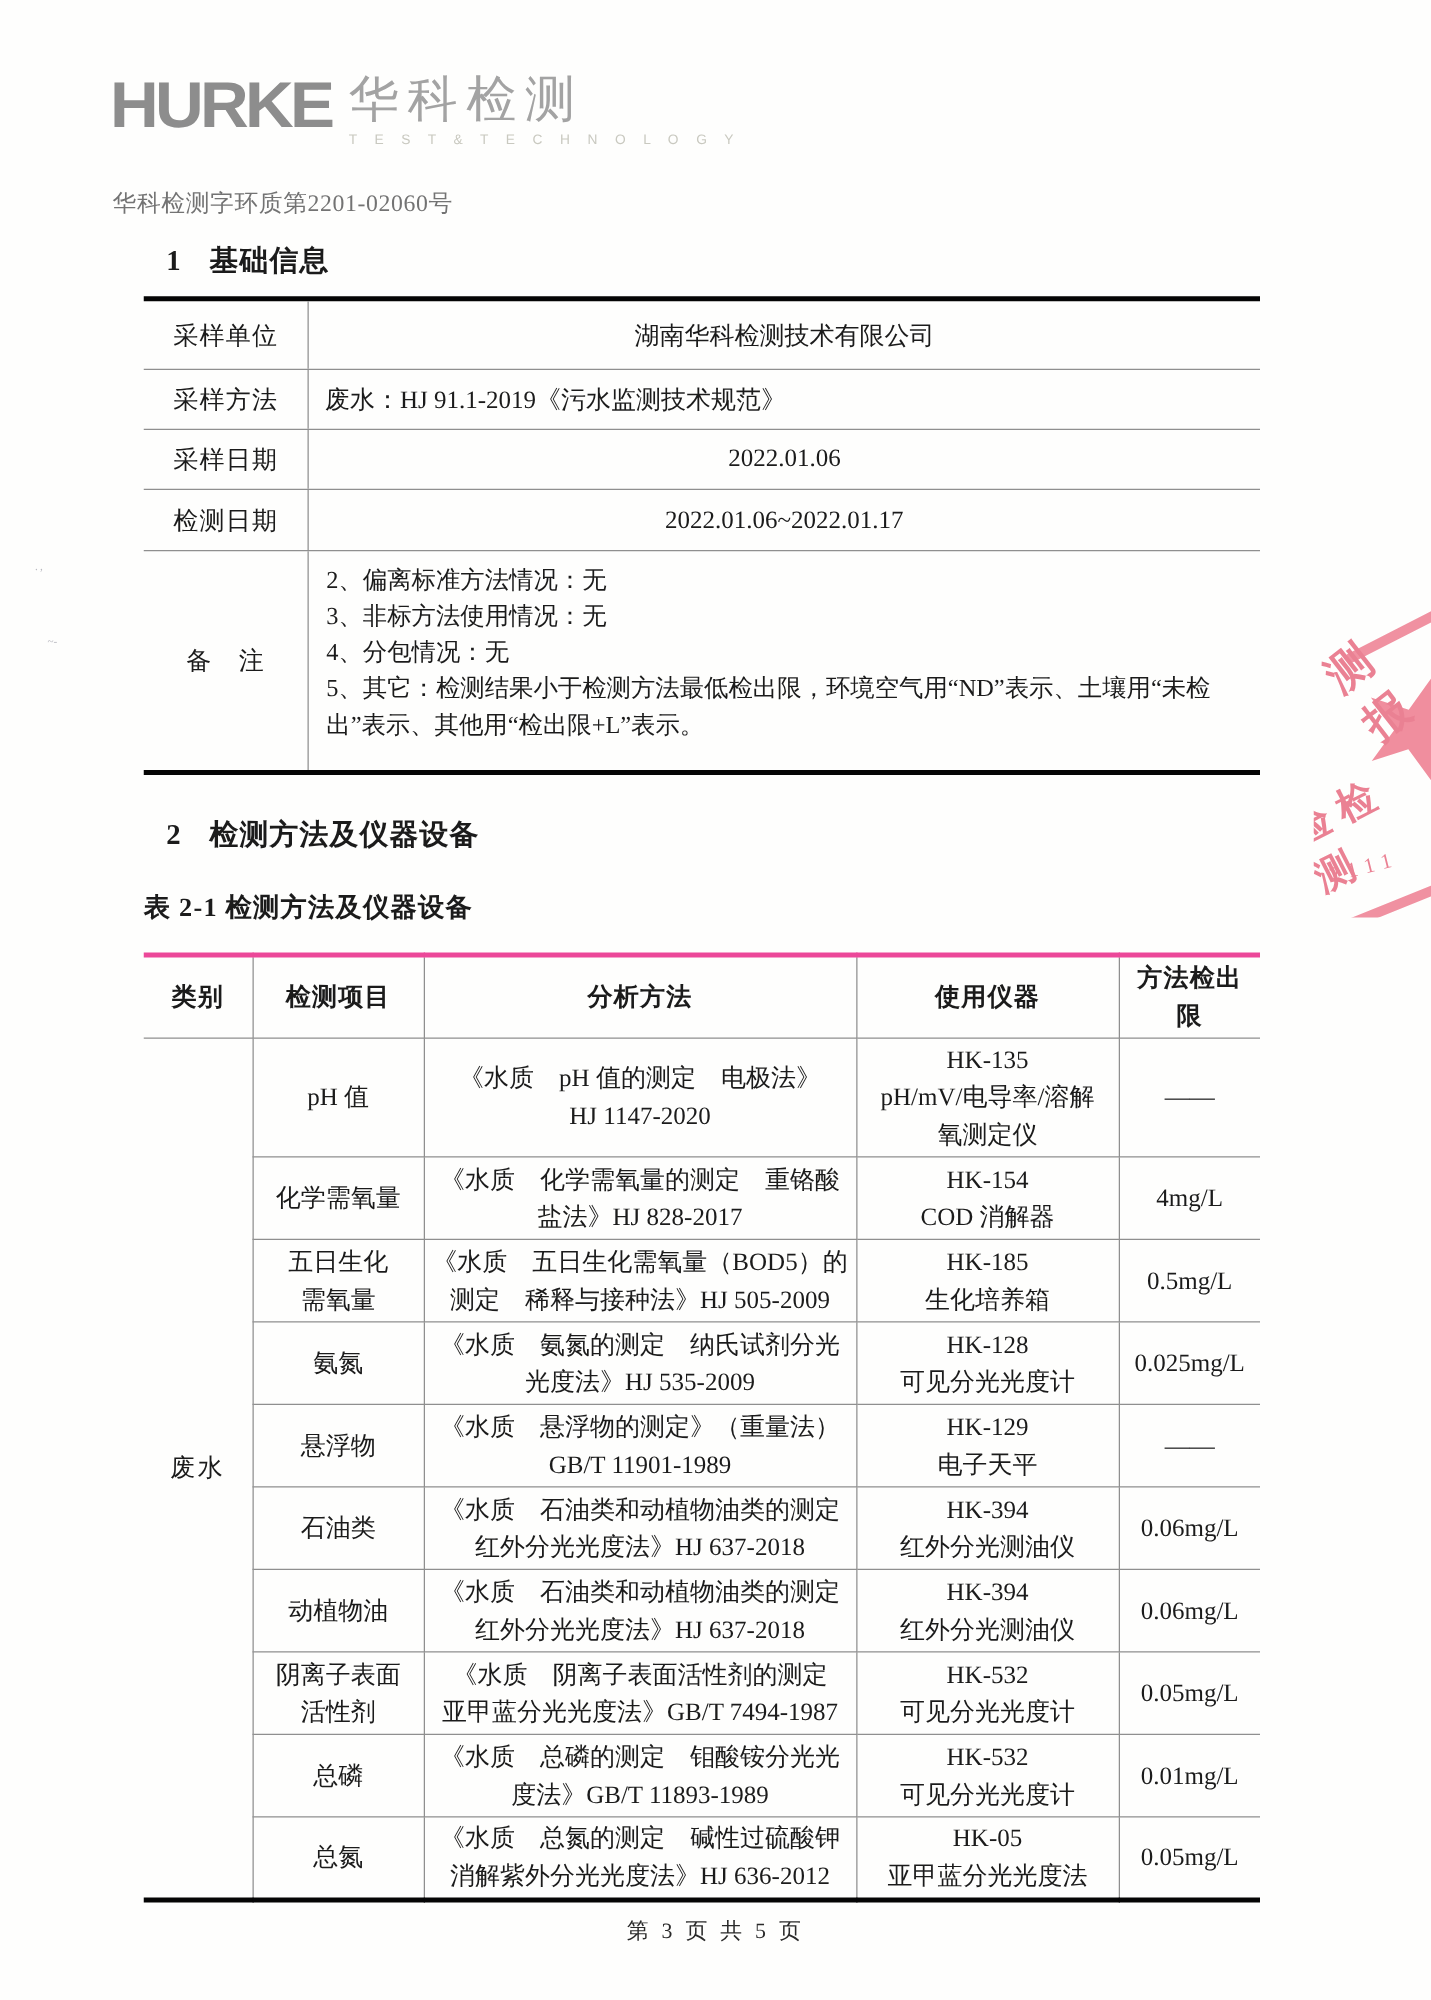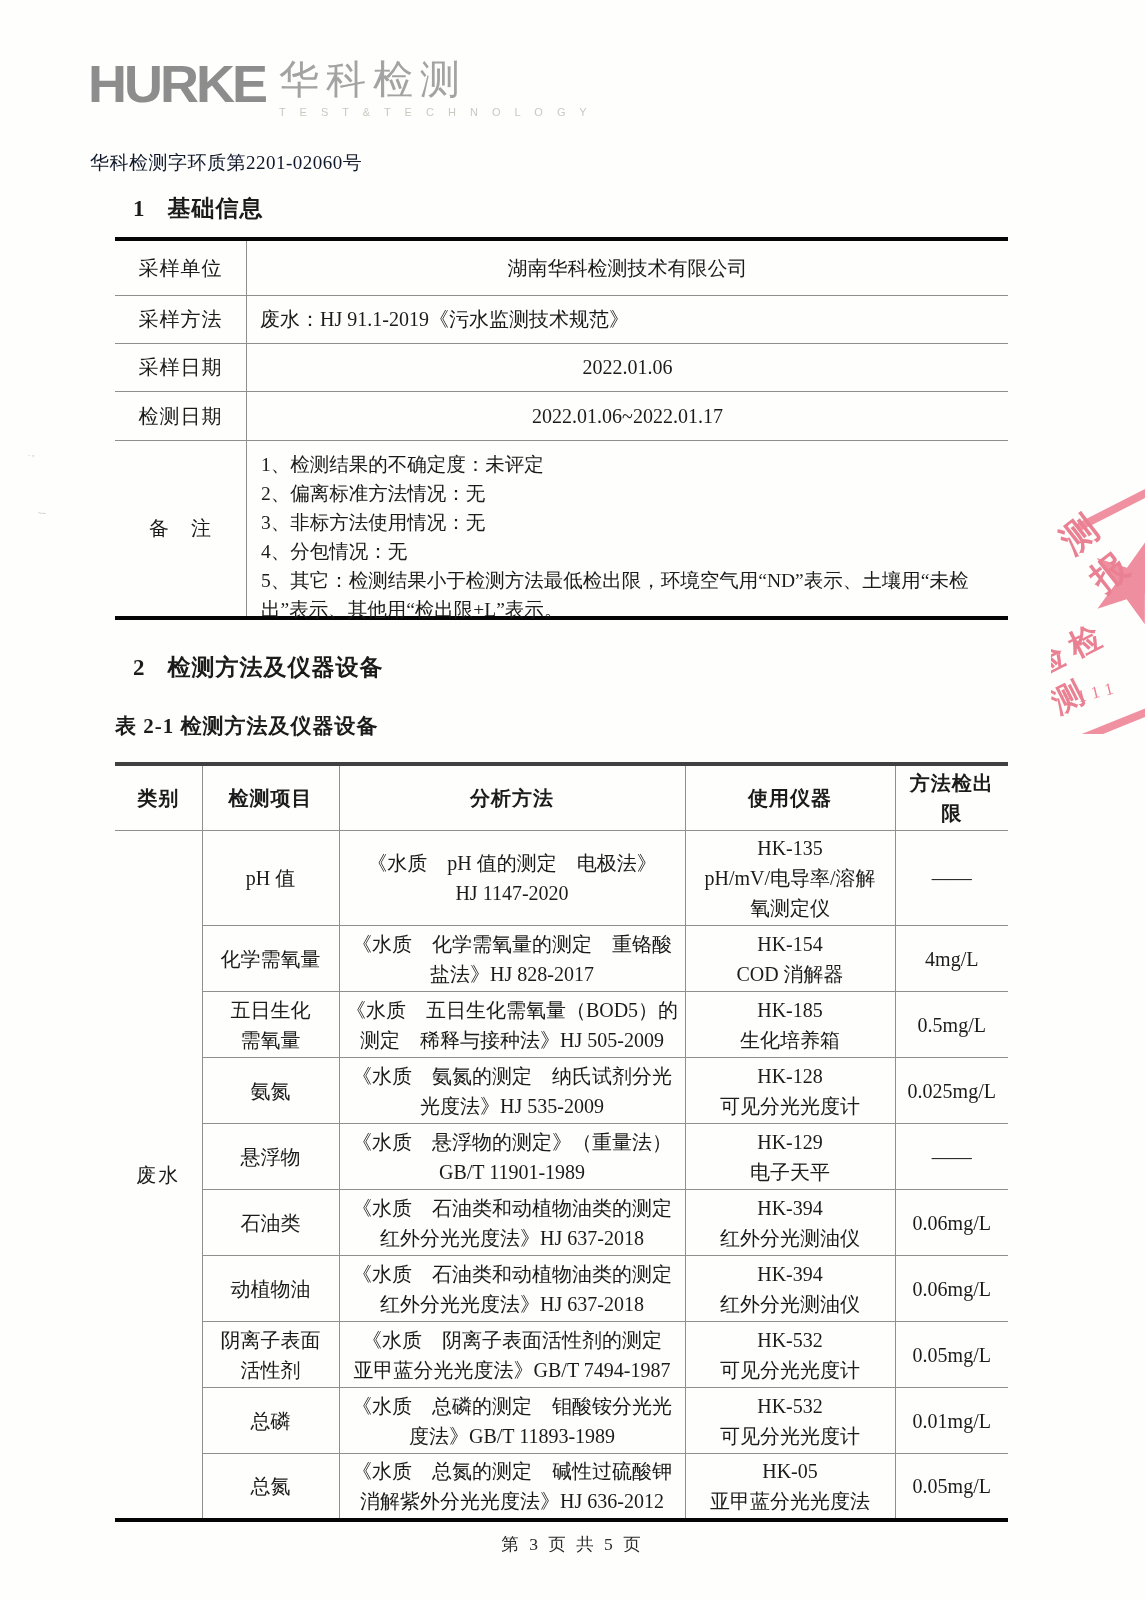--- a/index.html
+++ b/index.html
@@ -22,21 +22,21 @@
   .logo-cn-wrap { margin-left:14px; }
   .logo-cn { font-size:40px; line-height:44px; letter-spacing:7px; color:#a3a3a3; font-weight:400; }
   .logo-sub {
     font-family:"Liberation Sans","DejaVu Sans",sans-serif;
     font-size:11px; letter-spacing:5.5px; color:#c9c9c0; margin-top:4px;
   }
   .logo-www {
     font-family:"Liberation Sans","DejaVu Sans",sans-serif;
     font-weight:bold; font-size:27px; letter-spacing:7px; color:#6f6f6f; margin-top:4px;
   }
-  .doc-number { position:absolute; left:90px; top:150px; font-size:19px; color:#0f172a; letter-spacing:.5px; }
+  .doc-number { position:absolute; left:90px; top:150px; font-size:19px; color:#737373; letter-spacing:.5px; }
 
   
   .sec-title { position:absolute; left:133px; font-weight:bold; font-size:23px; letter-spacing:1px; }
   .sec-title .num { margin-right:22px; }
   #sec1-title { top:193px; }
   #sec2-title { top:652px; }
   .tbl-caption { position:absolute; left:115px; width:893px; top:712px; text-align:left; font-weight:bold; font-size:21px; letter-spacing:1px; }
 
   
   .t1 { position:absolute; left:115px; top:237px; width:893px;
@@ -46,21 +46,21 @@
   .t1-label { width:132px; flex:0 0 132px; border-right:1px solid #8f8f8f;
               display:flex; align-items:center; justify-content:center;
               font-size:20px; letter-spacing:1px; }
   .t1-val { flex:1; display:flex; align-items:center; justify-content:center; font-size:20px; }
   .t1-val.left { justify-content:flex-start; padding-left:13px; }
   .t1-remarks { flex:1; font-size:19.5px; line-height:29px; padding:9px 22px 6px 14px; }
 
   
   table.t2 { position:absolute; left:115px; top:762px; width:893px;
              border-collapse:collapse; table-layout:fixed;
-             border-top:4px solid #404040; border-bottom:4px solid #050505; }
+             border-top:4px solid #ec4899; border-bottom:4px solid #050505; }
   .t2 th, .t2 td {
     border-bottom:1px solid #8f8f8f; border-right:1px solid #8f8f8f;
     text-align:center; vertical-align:middle;
     font-size:20px; line-height:30px; padding:2px 4px; font-weight:normal;
   }
   .t2 th { font-weight:bold; height:56px; letter-spacing:1px; }
   .t2 th:last-child, .t2 td.c-limit { border-right:none; }
   .t2 td.c-cat { border-right:1px solid #8f8f8f; border-bottom:none; font-size:20px; letter-spacing:2px; }
   .t2 tr.h88 td { height:88px; }
   .t2 tr.h66 td { height:66px; }
@@ -118,21 +118,20 @@
     <div class="t1-label">采样日期</div>
     <div class="t1-val">2022.01.06</div>
   </div>
   <div class="t1-row" style="height:49px;">
     <div class="t1-label">检测日期</div>
     <div class="t1-val">2022.01.06~2022.01.17</div>
   </div>
   <div class="t1-row" style="height:175px;">
     <div class="t1-label">备　注</div>
     <div class="t1-remarks">
-      <div class="remark-line">1、检测结果的不确定度：未评定</div>
       <div class="remark-line">2、偏离标准方法情况：无</div>
       <div class="remark-line">3、非标方法使用情况：无</div>
       <div class="remark-line">4、分包情况：无</div>
       <div class="remark-line">5、其它：检测结果小于检测方法最低检出限，环境空气用“ND”表示、土壤用“未检出”表示、其他用“检出限+L”表示。</div>
     </div>
   </div>
 </div>
 
 <div class="sec-title" id="sec2-title">
   <span class="num">2</span><span>检测方法及仪器设备</span>

